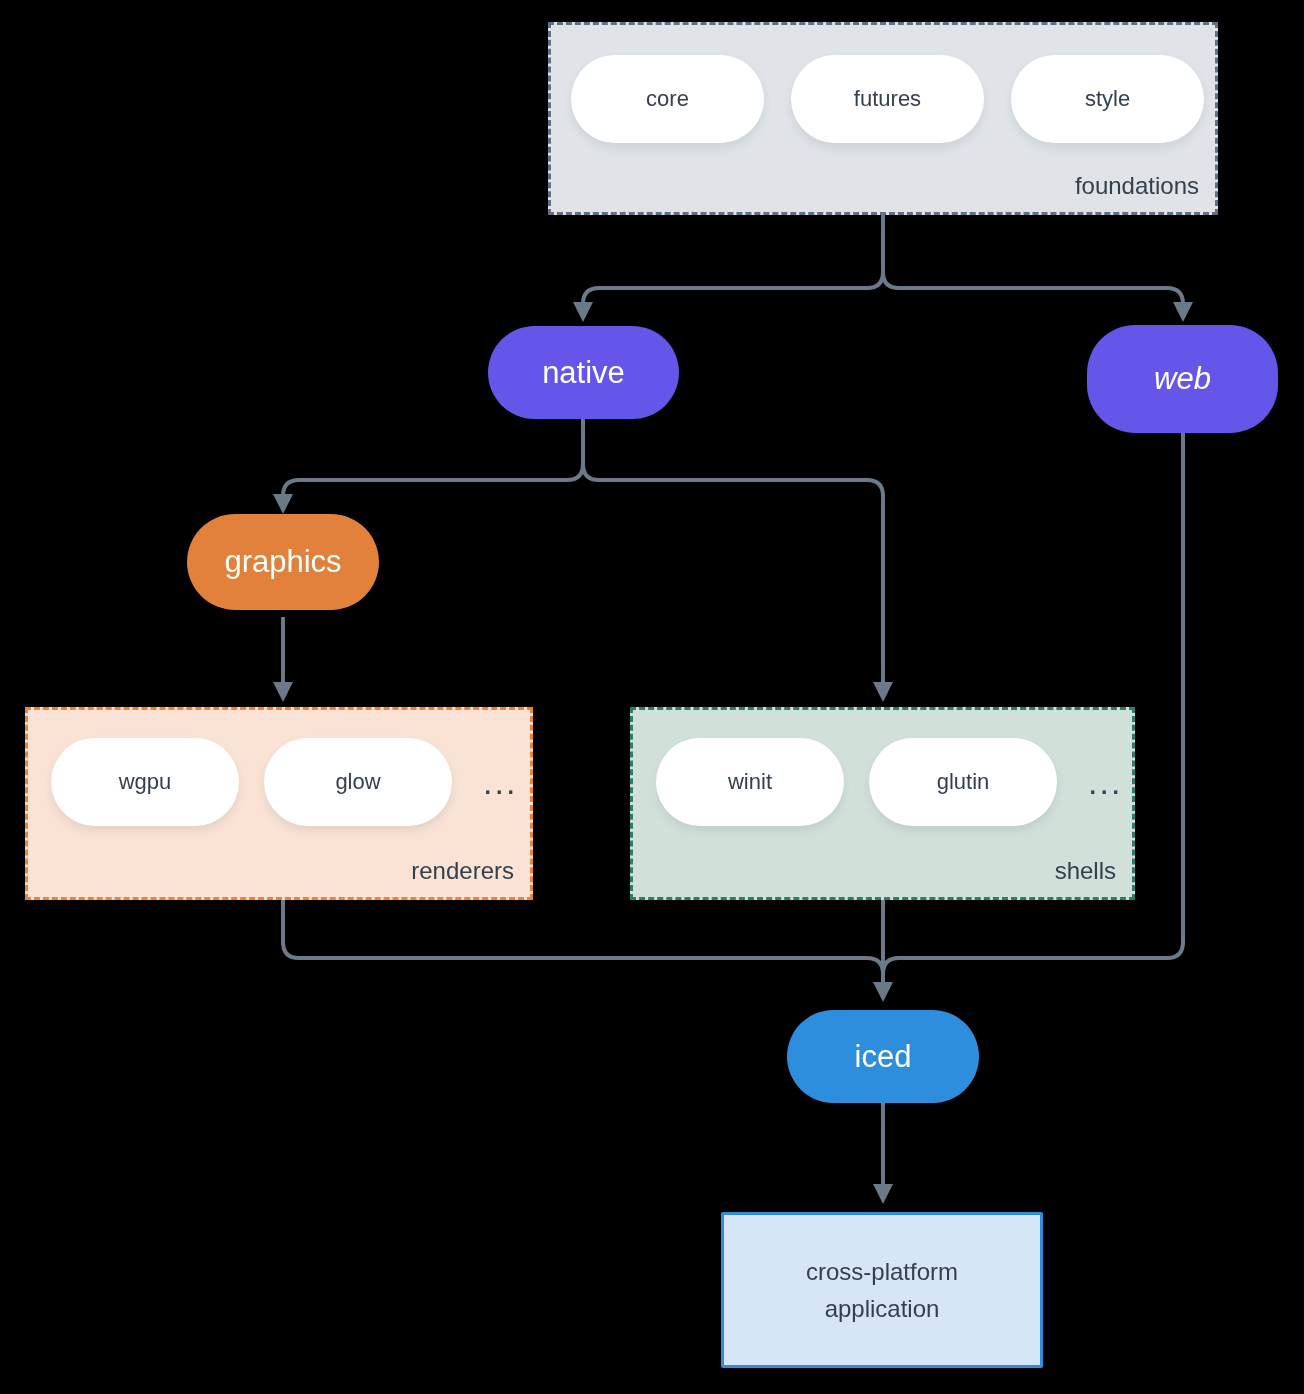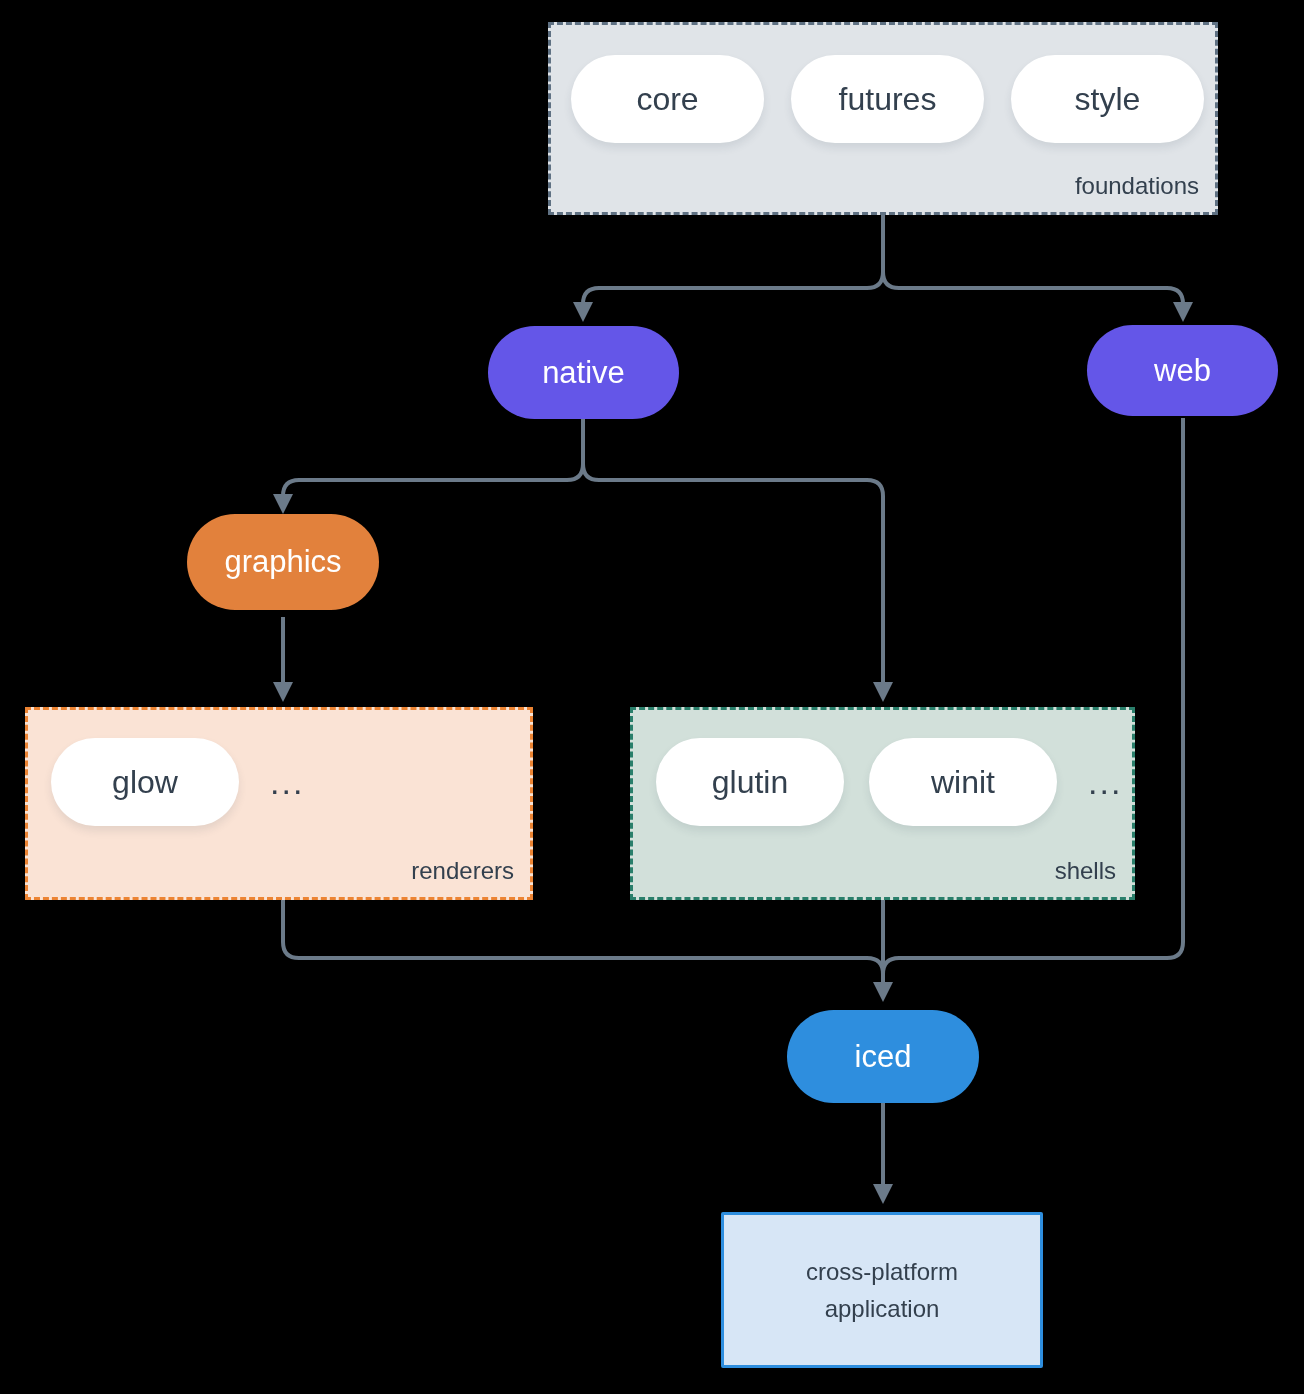--- a/index.html
+++ b/index.html
@@ -20,30 +20,30 @@
   .group.foundations{left:548px; top:22px; width:670px; height:193px;
     background:var(--grey_fill); border:3px dashed var(--slate_border);}
   .group.renderers{left:25px; top:707px; width:508px; height:193px;
     background:var(--peach_fill); border:3px dashed var(--orange_border);}
   .group.shells{left:630px; top:707px; width:505px; height:193px;
     background:var(--sage_fill); border:3px dashed var(--teal_border);}
   .pill-row{display:flex; align-items:center;}
   .foundations .pill-row{padding:30px 0 0 20px; gap:27px;}
   .renderers .pill-row, .shells .pill-row{padding:28px 0 0 23px; gap:25px;}
   .pill{height:88px; border-radius:44px; display:flex; align-items:center;
-    justify-content:center; font-size:32px; background:#ffffff; color:var(--text_dark);
+    justify-content:center; font-size:22px; background:#ffffff; color:var(--text_dark);
     box-shadow:0 5px 9px rgba(40,55,75,0.10);}
   .foundations .pill{width:193px;}
   .renderers .pill, .shells .pill{width:188px;}
   .ellipsis{font-size:34px; color:var(--text_dark); padding-left:6px; letter-spacing:2px;}
   .group-label{position:absolute; right:16px; bottom:12px; font-size:24px; color:var(--text_dark);text-align:center;}
   .node{position:absolute; display:flex; align-items:center; justify-content:center;
     font-size:31px; color:var(--text_light); border-radius:48px;}
   .node.native{left:488px; top:326px; width:191px; height:93px; background:var(--purple);}
-  .node.web{left:1087px; top:325px; width:191px; height:91px; background:var(--purple);}
+  .node.web{left:1087px; top:325px; width:191px; height:108px; background:var(--purple);font-style:italic;}
   .node.graphics{left:187px; top:514px; width:192px; height:96px; background:var(--orange);}
   .node.iced{left:787px; top:1010px; width:192px; height:93px; background:var(--blue);}
   .appbox{position:absolute; left:721px; top:1212px; width:322px; height:156px;
     box-sizing:border-box; background:var(--blue_fill); border:3px solid var(--blue);
     border-radius:2px; display:flex; align-items:center; justify-content:center;}
   .appbox .app-label{font-size:24px; line-height:1.55; color:var(--text_dark);
     text-align:center; width:240px;}
 </style>
 </head>
 <body>
@@ -77,30 +77,31 @@
   </div>
 
   <div class="node native">native</div>
 
   <div class="node web">web</div>
 
   <div class="node graphics">graphics</div>
 
   <div class="group renderers">
     <div class="pill-row">
+      <div class="pill">wgpu</div>
       <div class="pill">glow</div>
       <div class="ellipsis">...</div>
     </div>
     <div class="group-label">renderers</div>
   </div>
 
   <div class="group shells">
     <div class="pill-row">
+      <div class="pill">winit</div>
       <div class="pill">glutin</div>
-      <div class="pill">winit</div>
       <div class="ellipsis">...</div>
     </div>
     <div class="group-label">shells</div>
   </div>
 
   <div class="node iced">iced</div>
 
   <div class="appbox">
     <div class="app-label">cross-platform application</div>
   </div>

